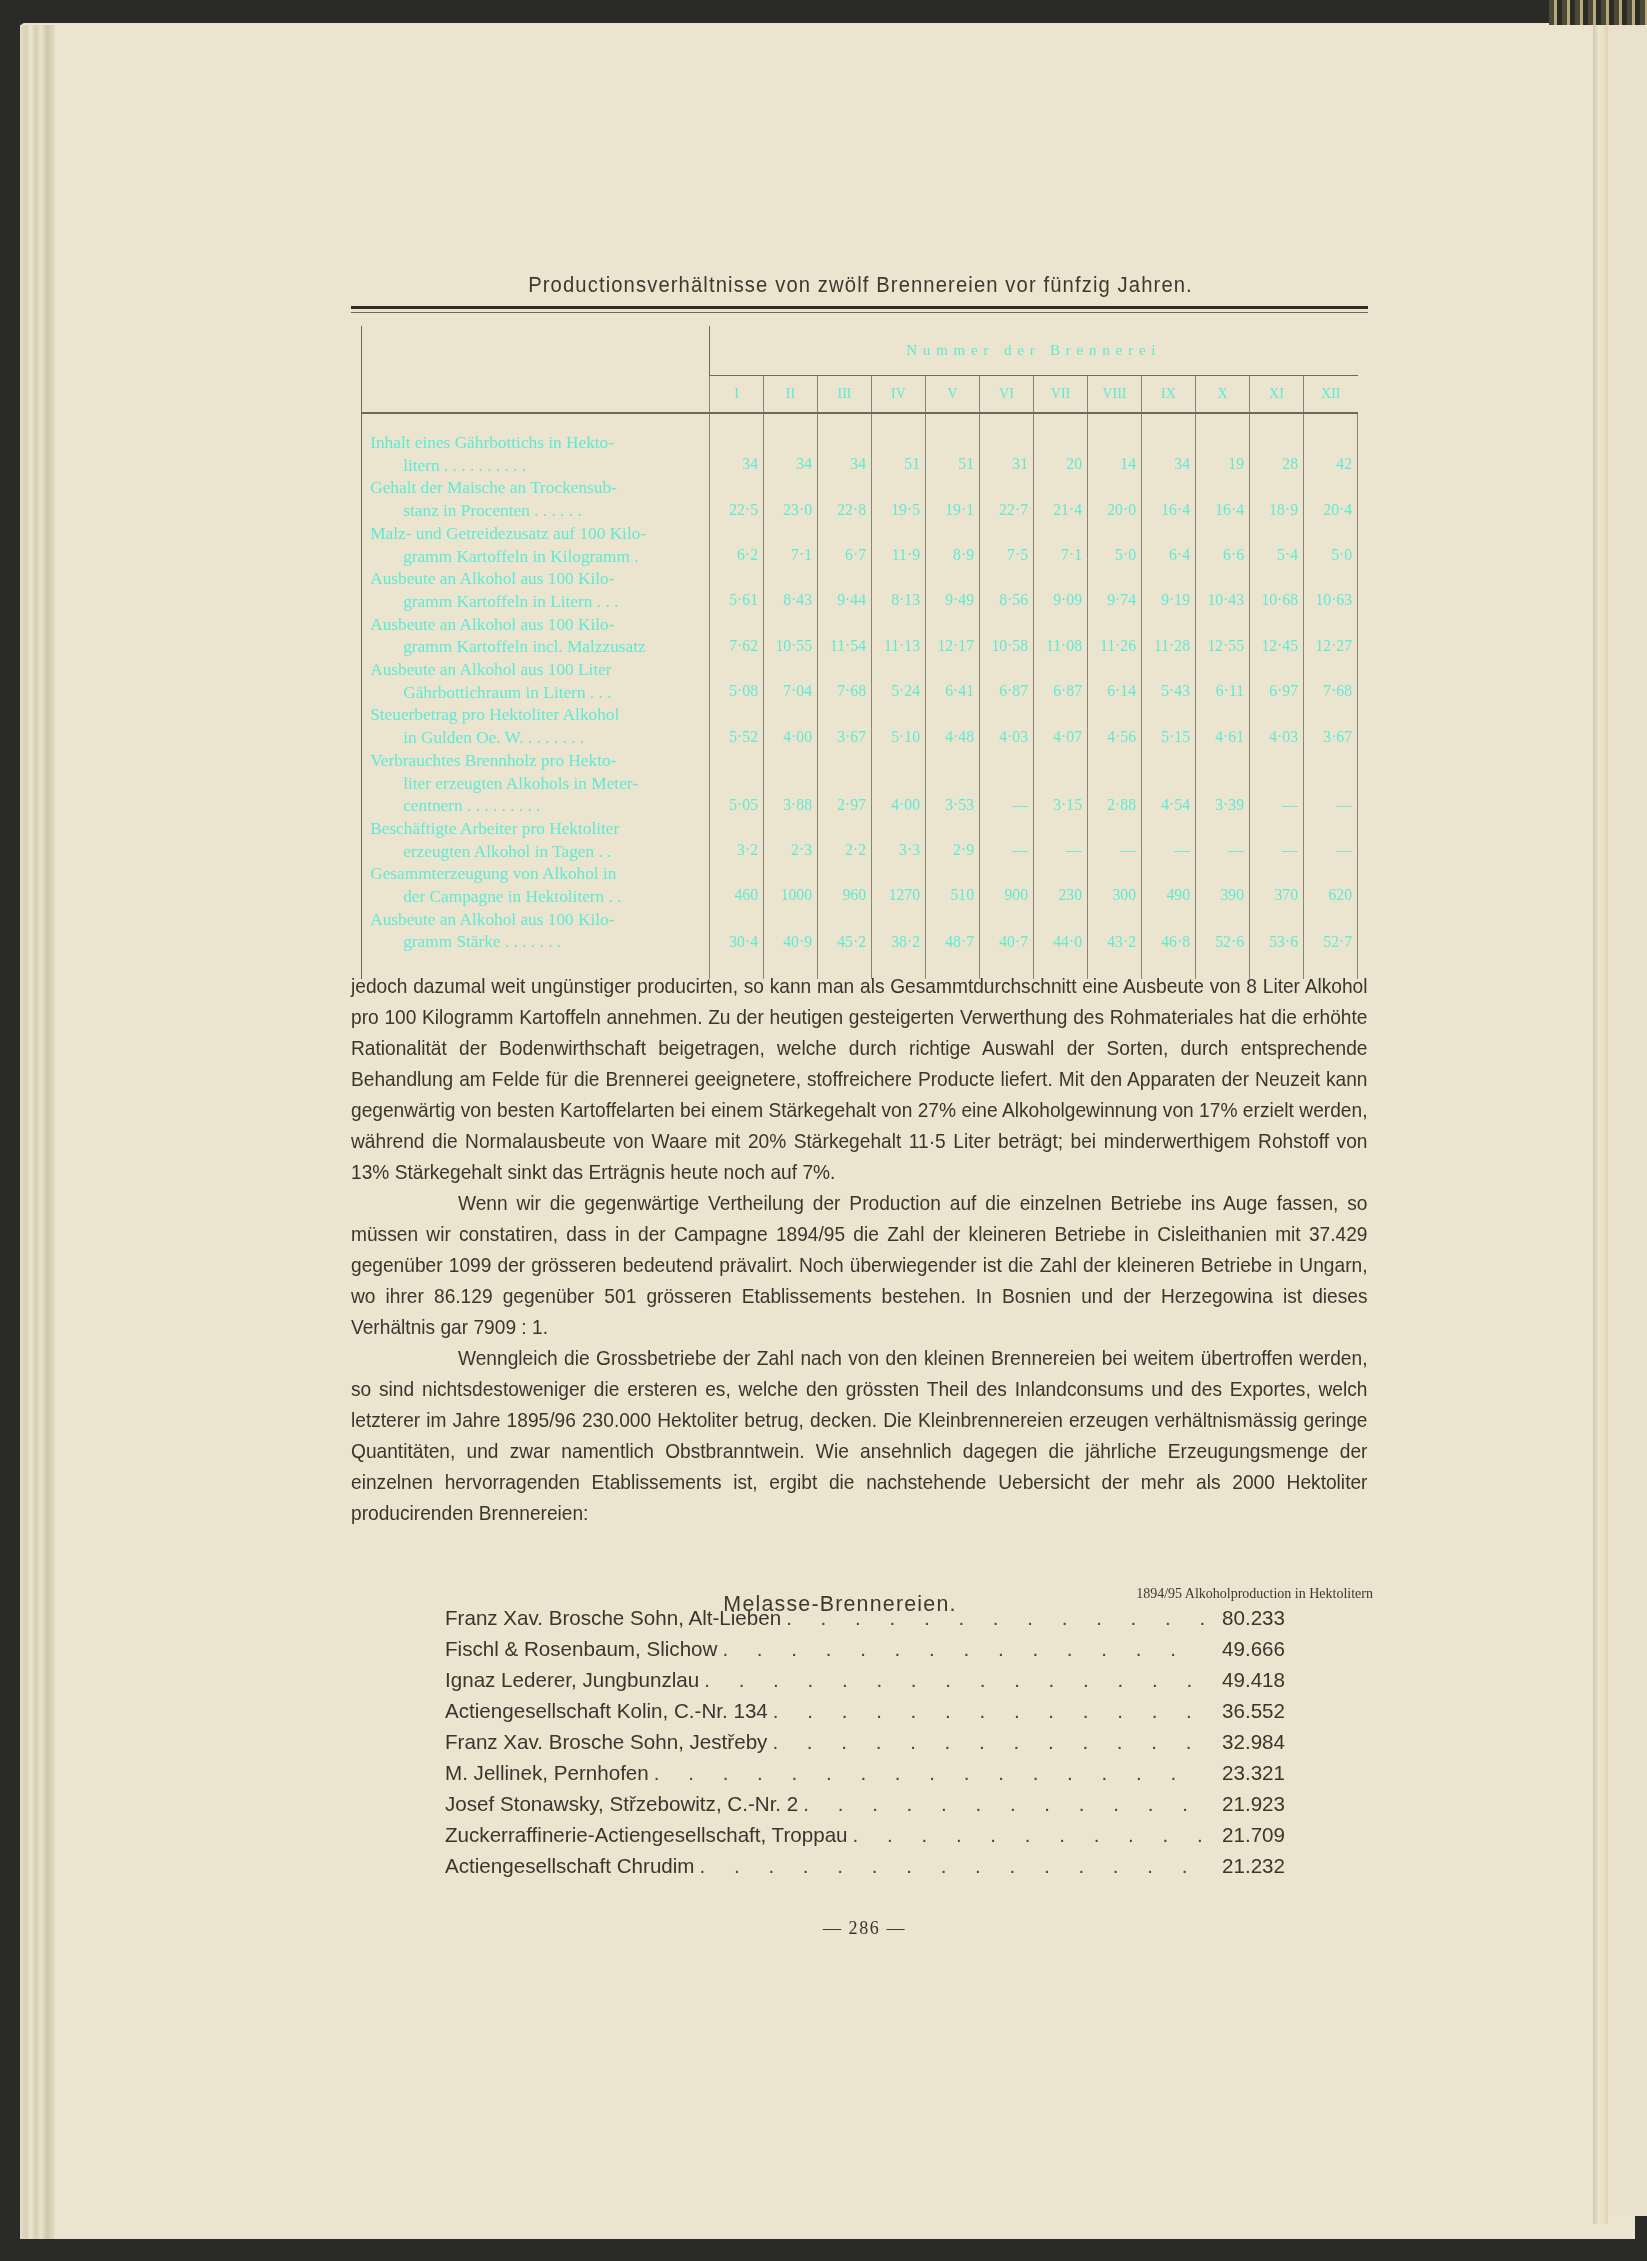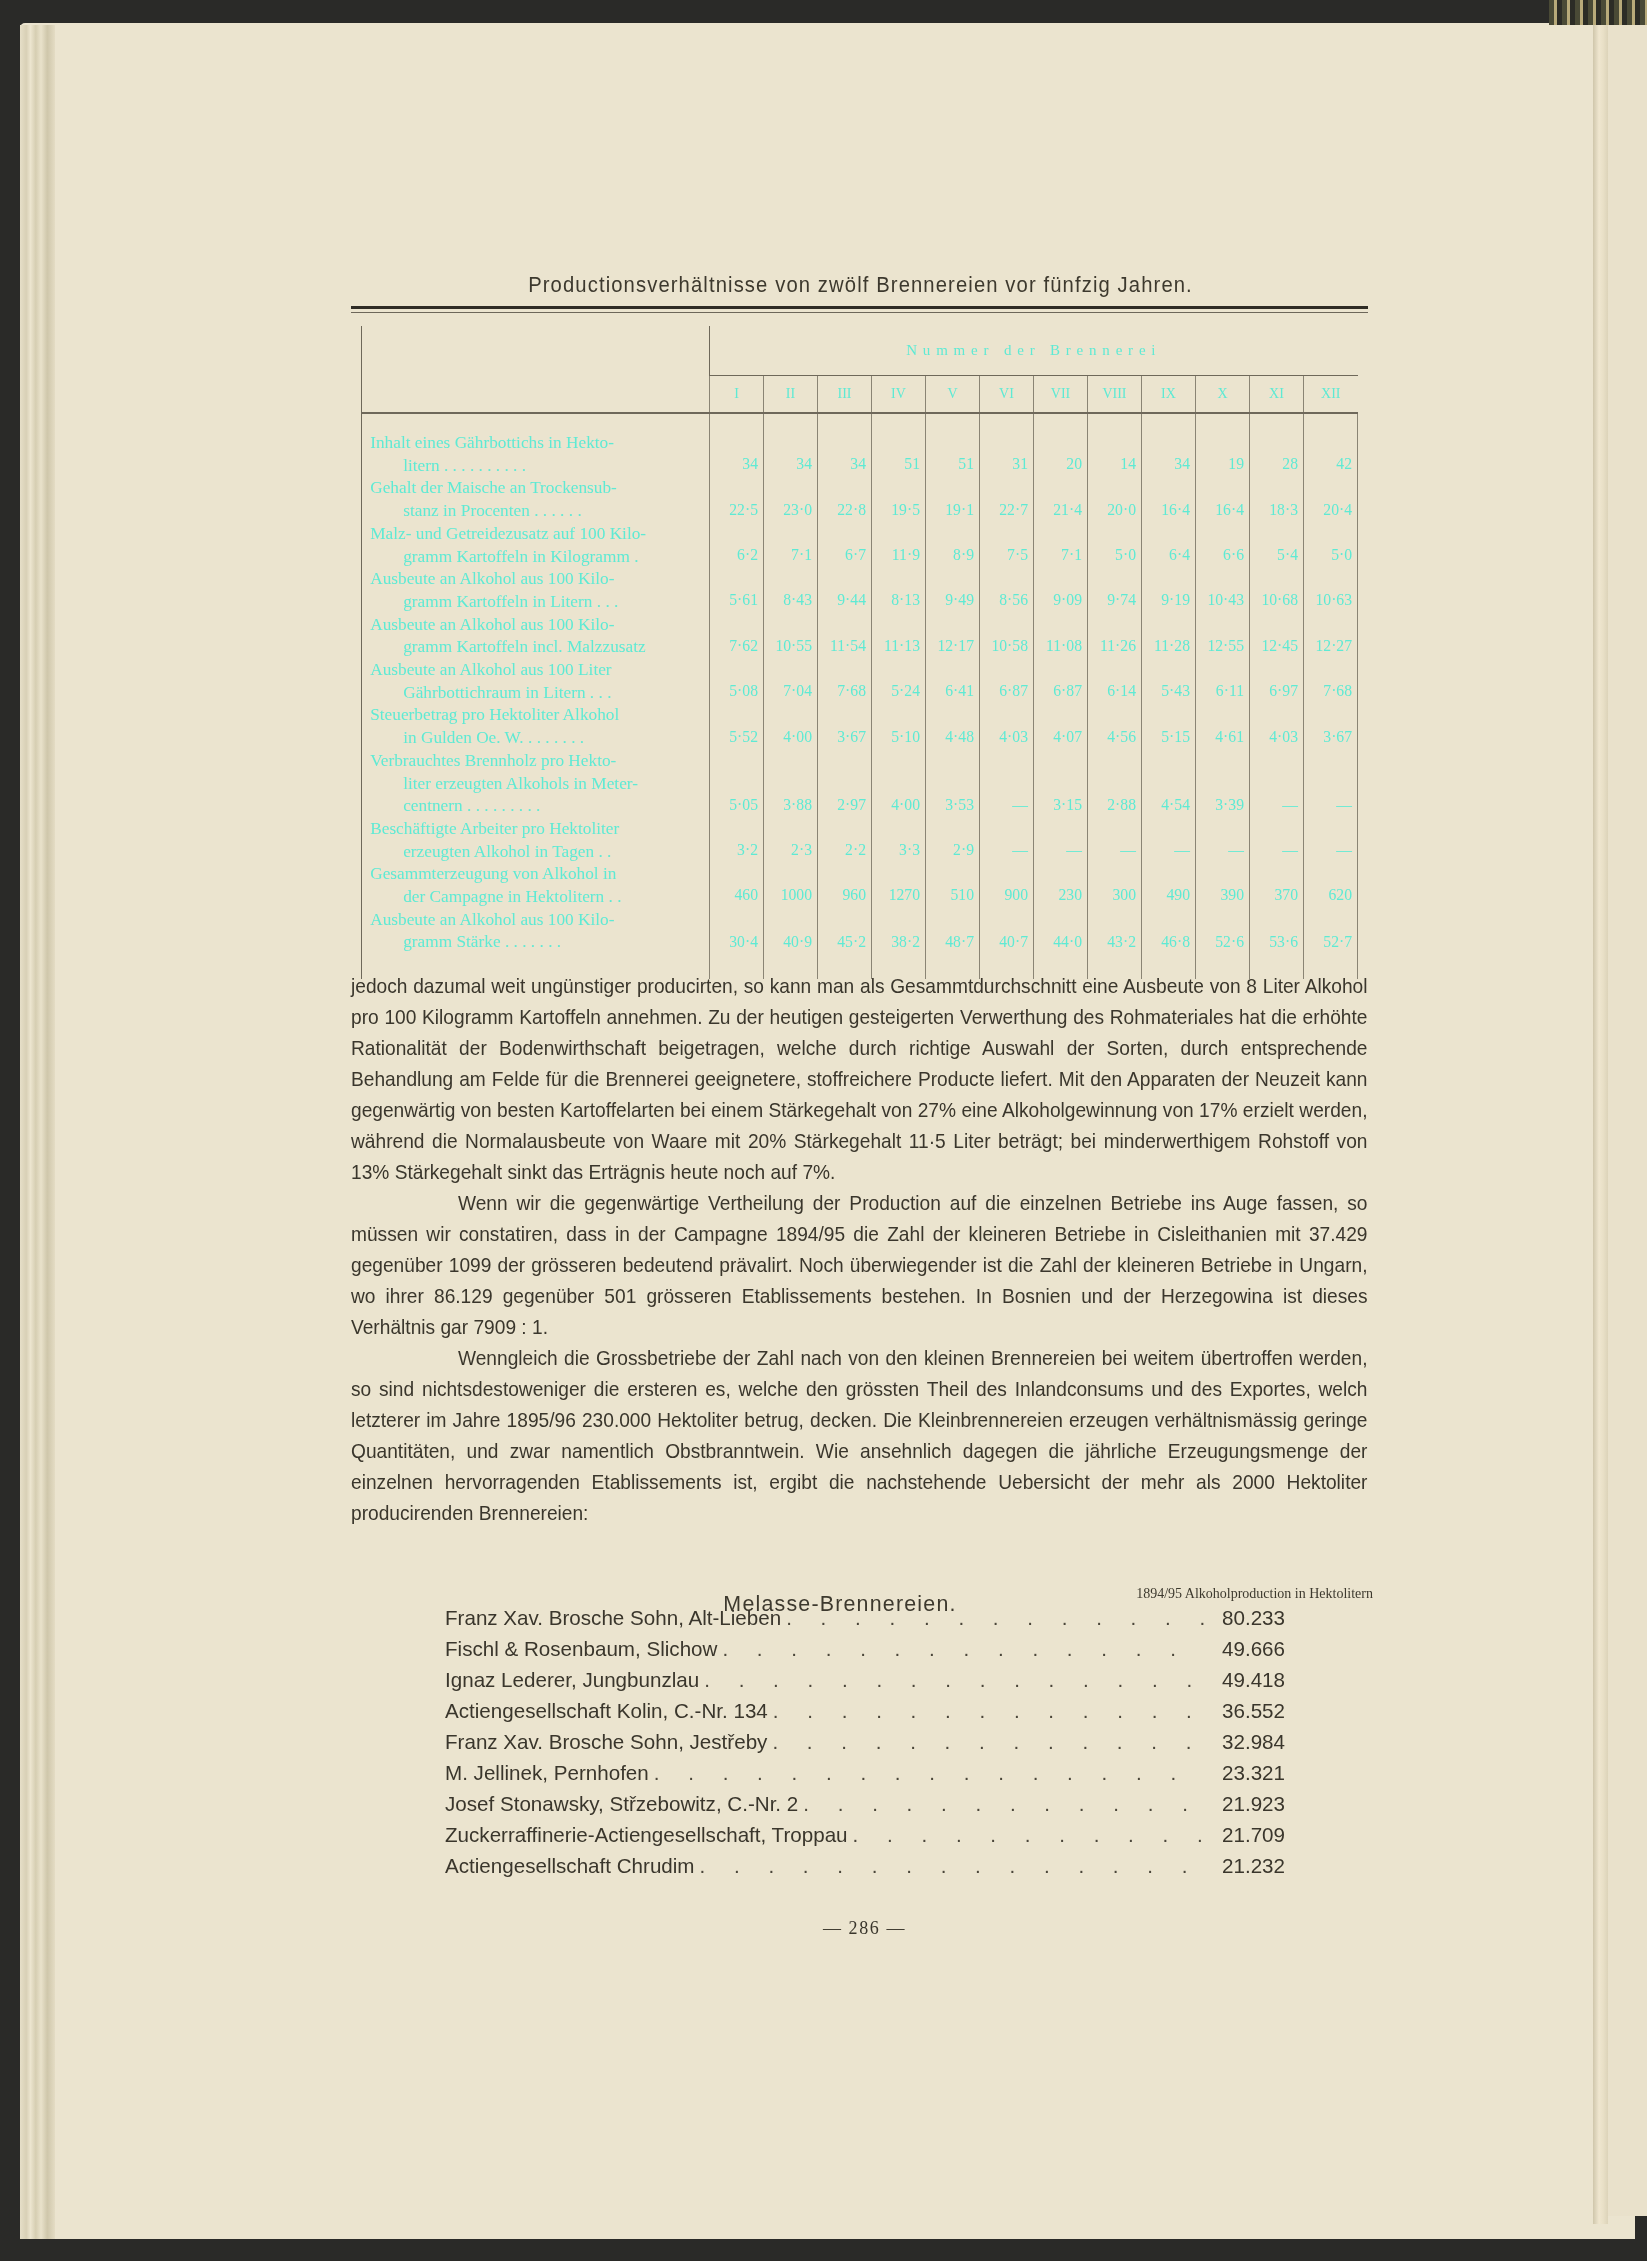--- a/index.html
+++ b/index.html
@@ -175,21 +175,21 @@
         <td class="num">22·5</td>
         <td class="num">23·0</td>
         <td class="num">22·8</td>
         <td class="num">19·5</td>
         <td class="num">19·1</td>
         <td class="num">22·7</td>
         <td class="num">21·4</td>
         <td class="num">20·0</td>
         <td class="num">16·4</td>
         <td class="num">16·4</td>
-        <td class="num">18·3</td>
+        <td class="num">18·9</td>
         <td class="num">20·4</td>
       </tr>
       <tr>
         <td class="label">
           <span class="l1">Malz- und Getreidezusatz auf 100 Kilo-</span>
           <span class="l2">gramm Kartoffeln in Kilogramm .</span>
         </td>
         <td class="num">6·2</td>
         <td class="num">7·1</td>
         <td class="num">6·7</td>

